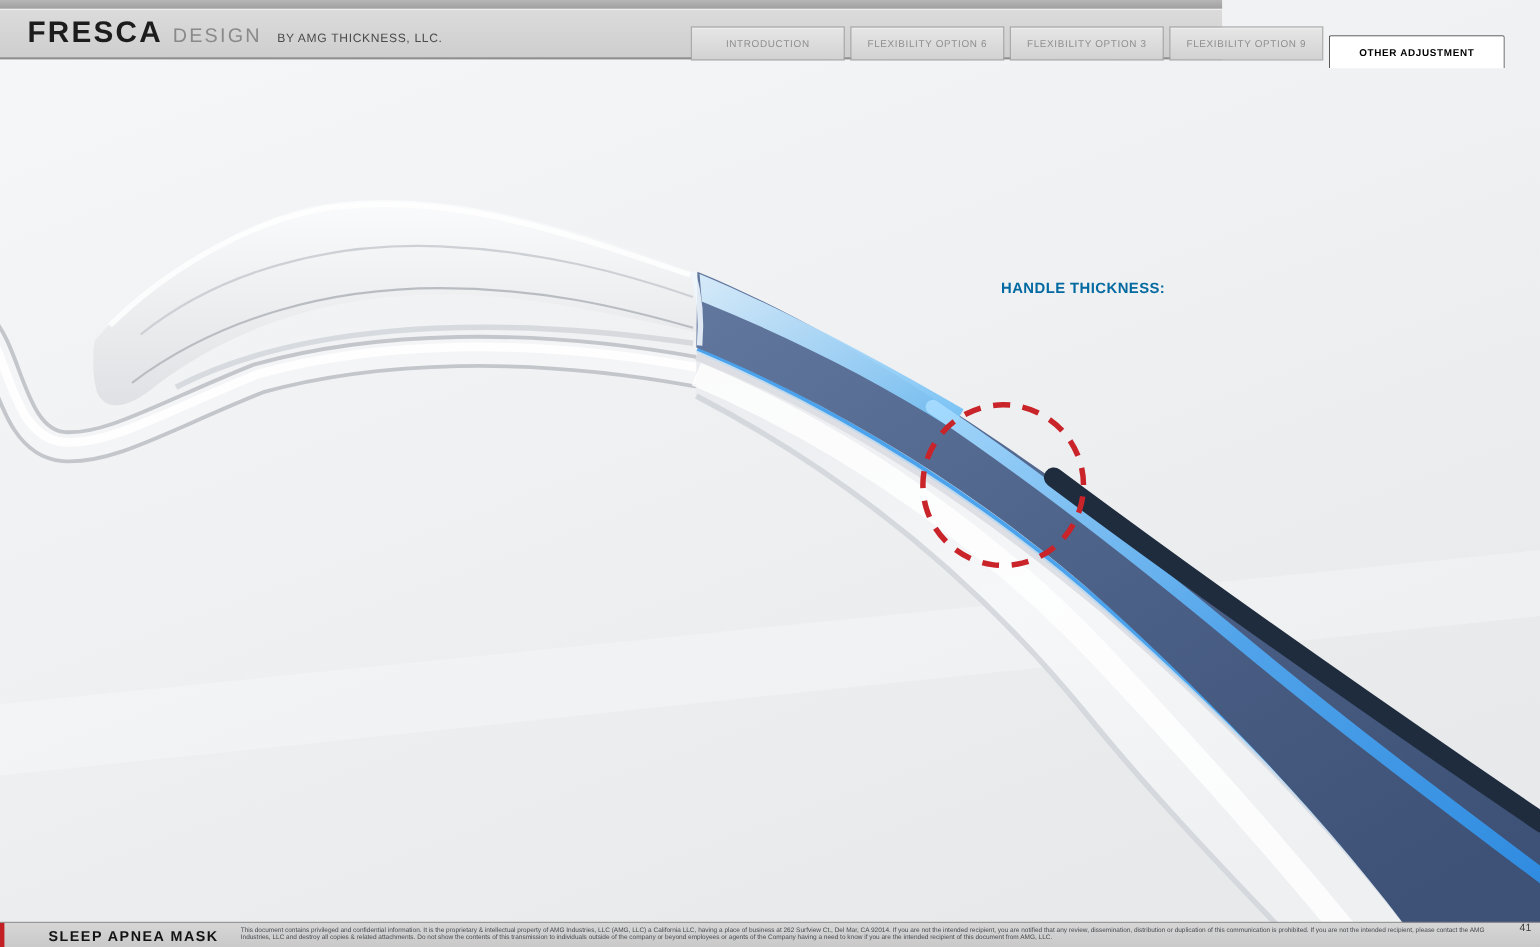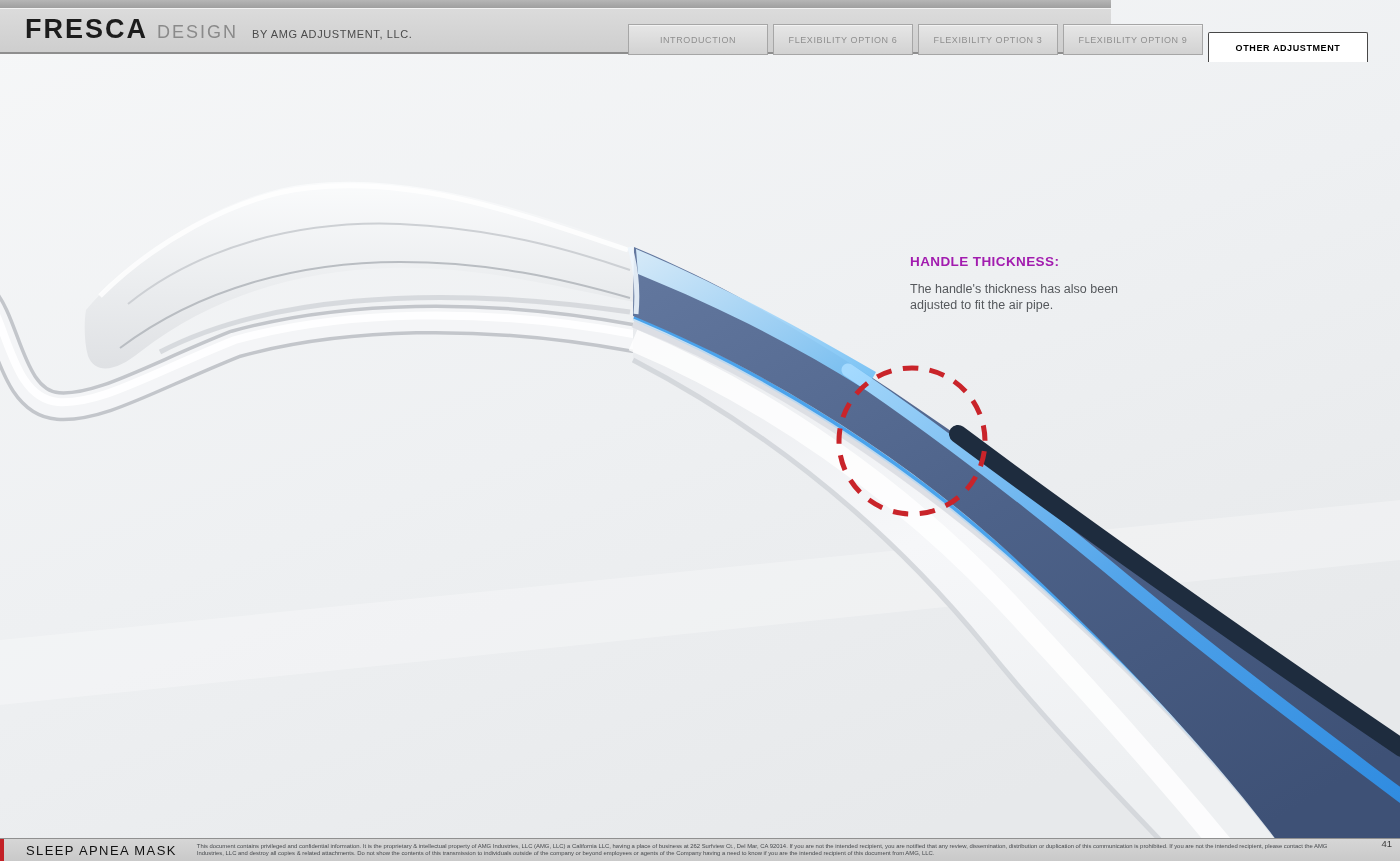--- a/index.html
+++ b/index.html
@@ -43,36 +43,36 @@
   .tab.active{
     width:160px;height:30px;margin-bottom:-4px;
     background:#ffffff;border:1px solid #474747;border-bottom:none;
     color:#000;font-weight:bold;
     box-shadow:none;border-radius:2px 2px 0 0;
   }
 
   
   .annotation{position:absolute;left:910px;top:254px;z-index:10;}
   .annotation-title{
-    color:#a21caf;font-size:13.5px;font-weight:bold;letter-spacing:.4px;
+    color:#0369a1;font-size:13.5px;font-weight:bold;letter-spacing:.4px;
   }
   .annotation-body{
     margin-top:13px;width:220px;color:#55585c;font-size:12.5px;line-height:15.5px;
   }
 
   
   .footer{
     position:absolute;left:0;bottom:0;width:1400px;height:23px;z-index:20;
     background:linear-gradient(#d6d6d6,#c9c9c9);
     border-top:1px solid #909090;
     display:flex;align-items:center;box-sizing:border-box;
   }
   .footer-accent{width:4px;height:23px;background:#c32026;flex:0 0 auto;}
   .footer-product{
-    margin-left:22px;font-size:13px;font-weight:normal;letter-spacing:1.4px;color:#121212;
+    margin-left:40px;font-size:13px;font-weight:bold;letter-spacing:1.4px;color:#121212;
     white-space:nowrap;
   }
   .footer-disclaimer{
     margin-left:20px;width:1138px;font-size:5.9px;line-height:7px;color:#474a4e;
   }
   .footer-page{margin-left:auto;margin-right:8px;font-size:9.5px;color:#3c3c3c;align-self:flex-end;padding-bottom:12px;}
 </style>
 </head>
 <body>
 
@@ -155,29 +155,28 @@
 
       <path d="M630,247 C636,268 638,292 636,314" fill="none" stroke="#eef6fd" stroke-width="5" opacity="0.9"></path>
     </g>
 
     <circle cx="912" cy="441" r="73" fill="none" stroke="#c9242a" stroke-width="5" stroke-dasharray="15.5 11.5" transform="rotate(8 912 441)"></circle>
   </svg>
 </div>
 
 <div class="annotation">
   <div class="annotation-title">HANDLE THICKNESS:</div>
-  <div class="annotation-body">The handle's thickness has also been adjusted to fit the air pipe.</div>
 </div>
 
 <div class="header">
   <div class="header-topstrip"></div>
   <div class="brand">
     <span class="brand-primary">FRESCA</span>
     <span class="brand-secondary">DESIGN</span>
-    <span class="brand-byline">BY AMG ADJUSTMENT, LLC.</span>
+    <span class="brand-byline">BY AMG THICKNESS, LLC.</span>
   </div>
 </div>
 <div class="tabs">
   <div class="tab">INTRODUCTION</div>
   <div class="tab">FLEXIBILITY OPTION 6</div>
   <div class="tab">FLEXIBILITY OPTION 3</div>
   <div class="tab">FLEXIBILITY OPTION 9</div>
   <div class="tab active">OTHER ADJUSTMENT</div>
 </div>
 

